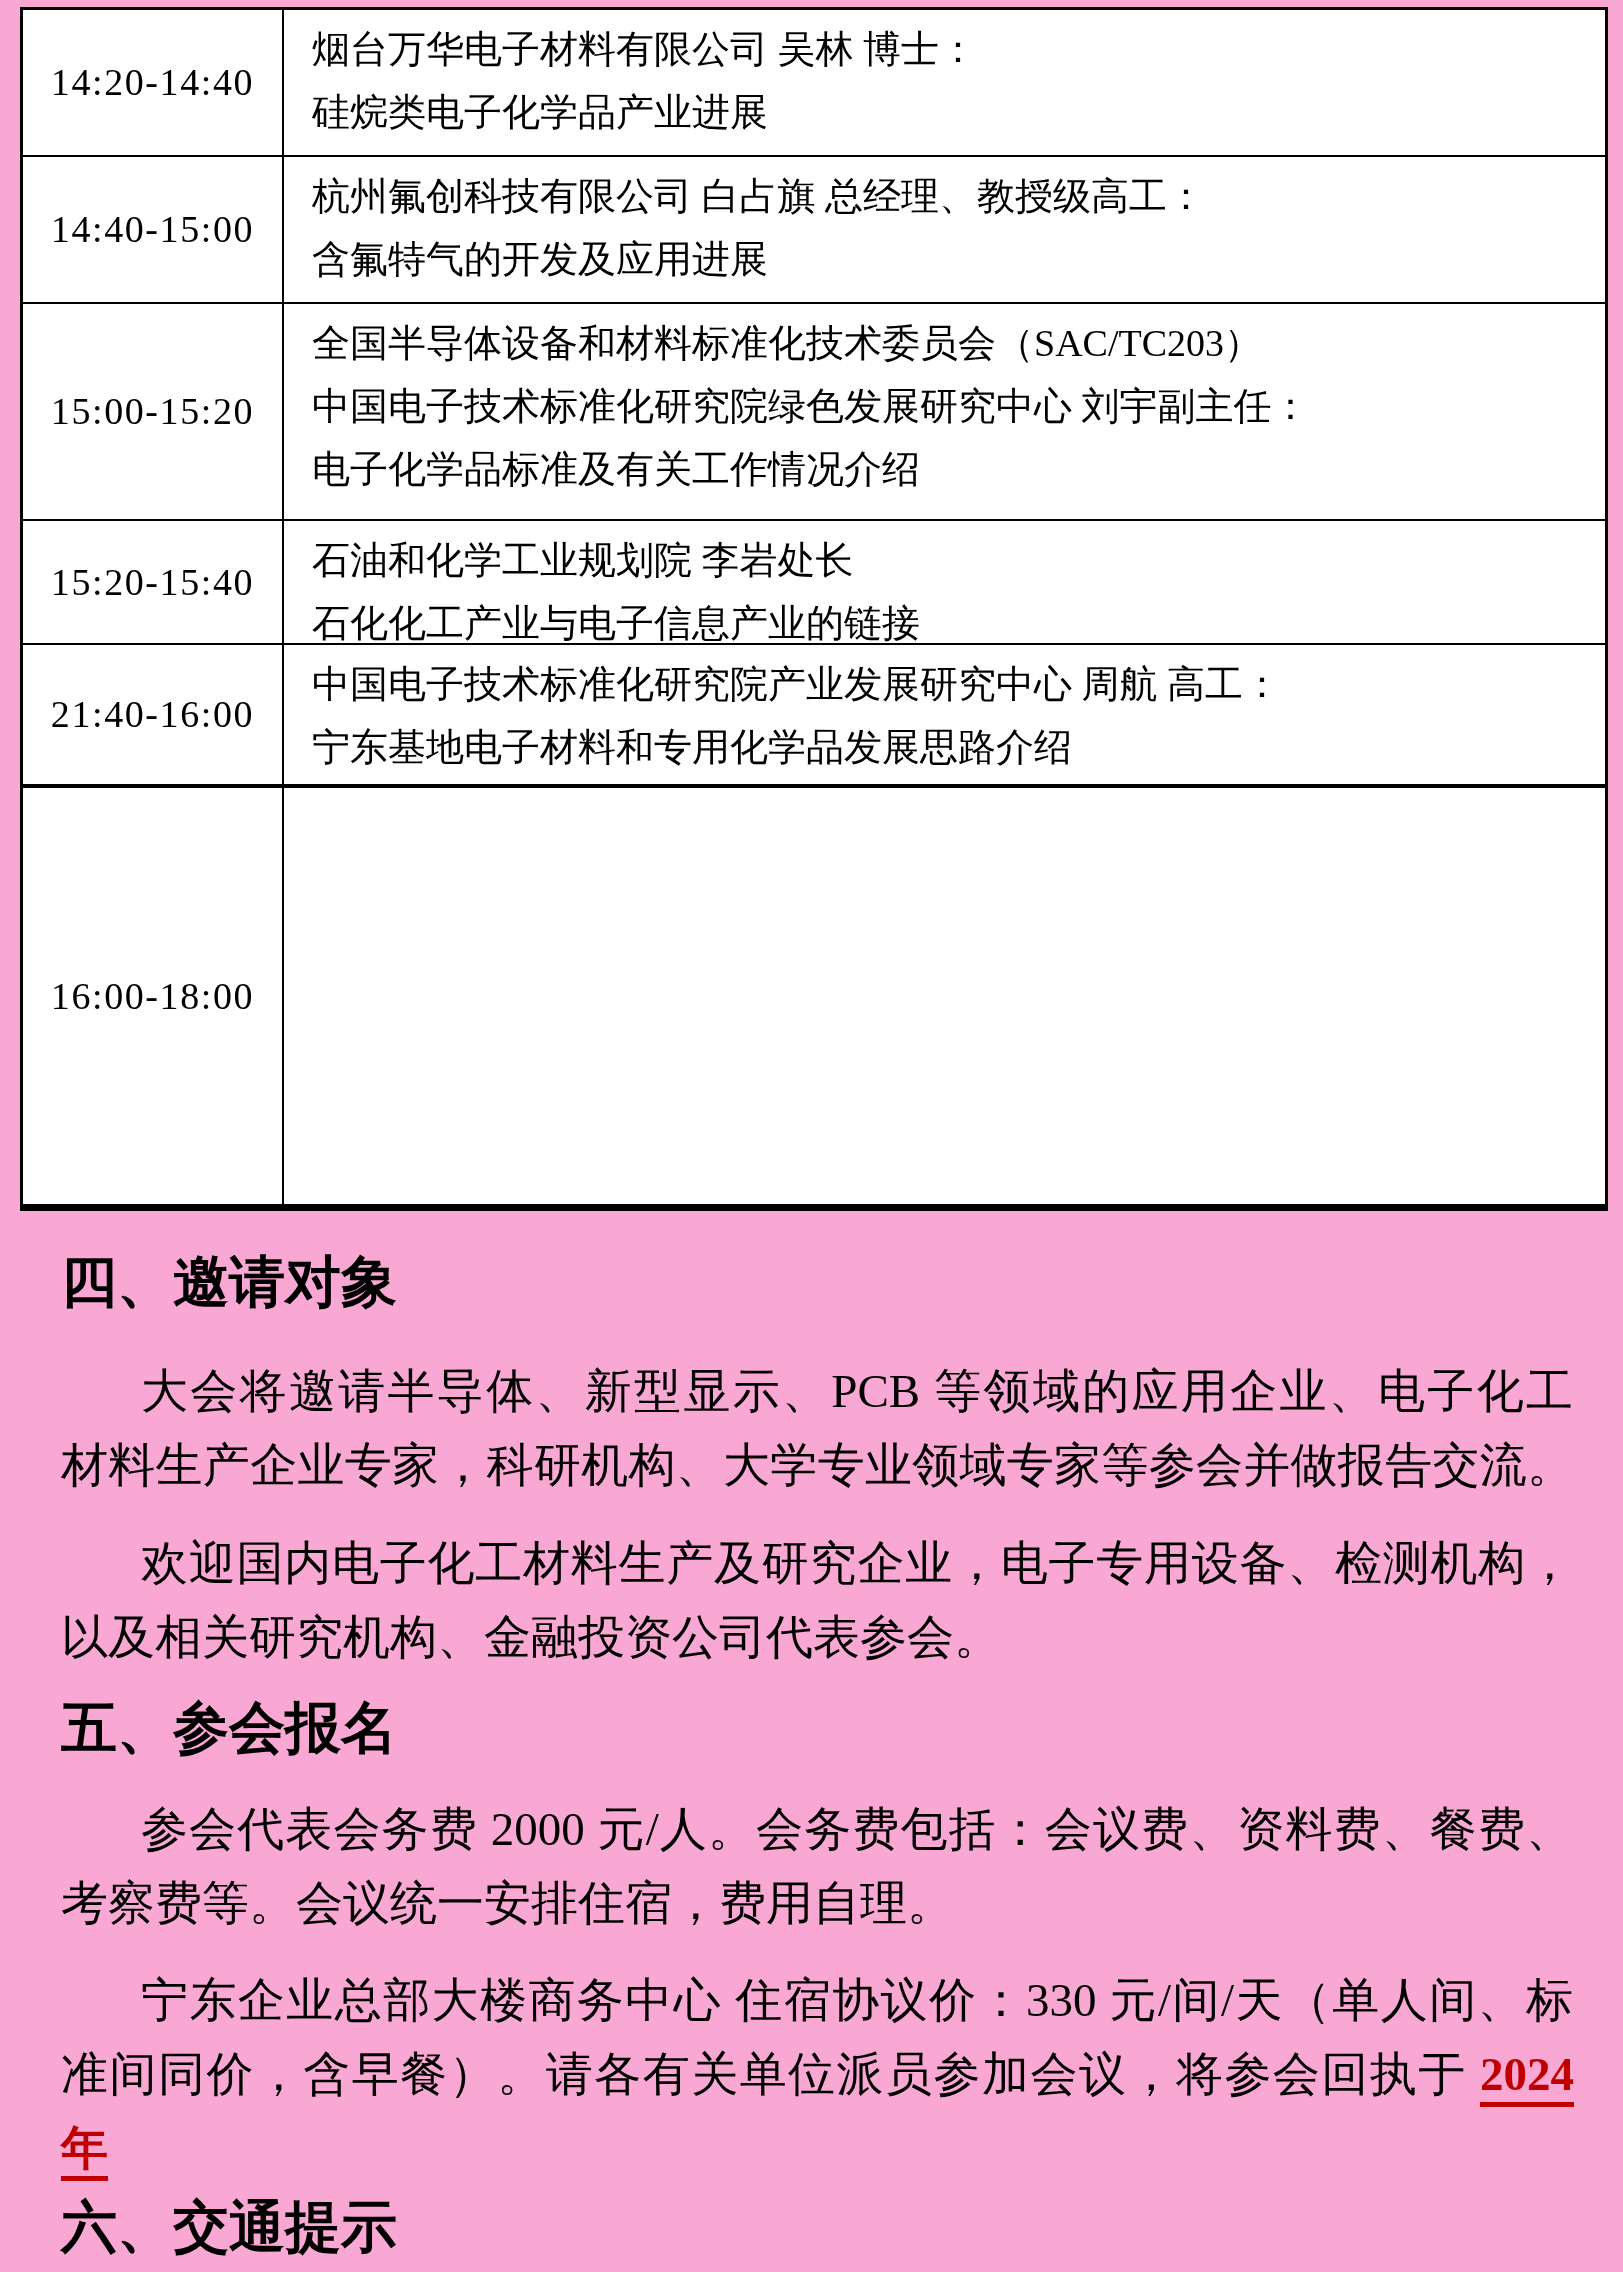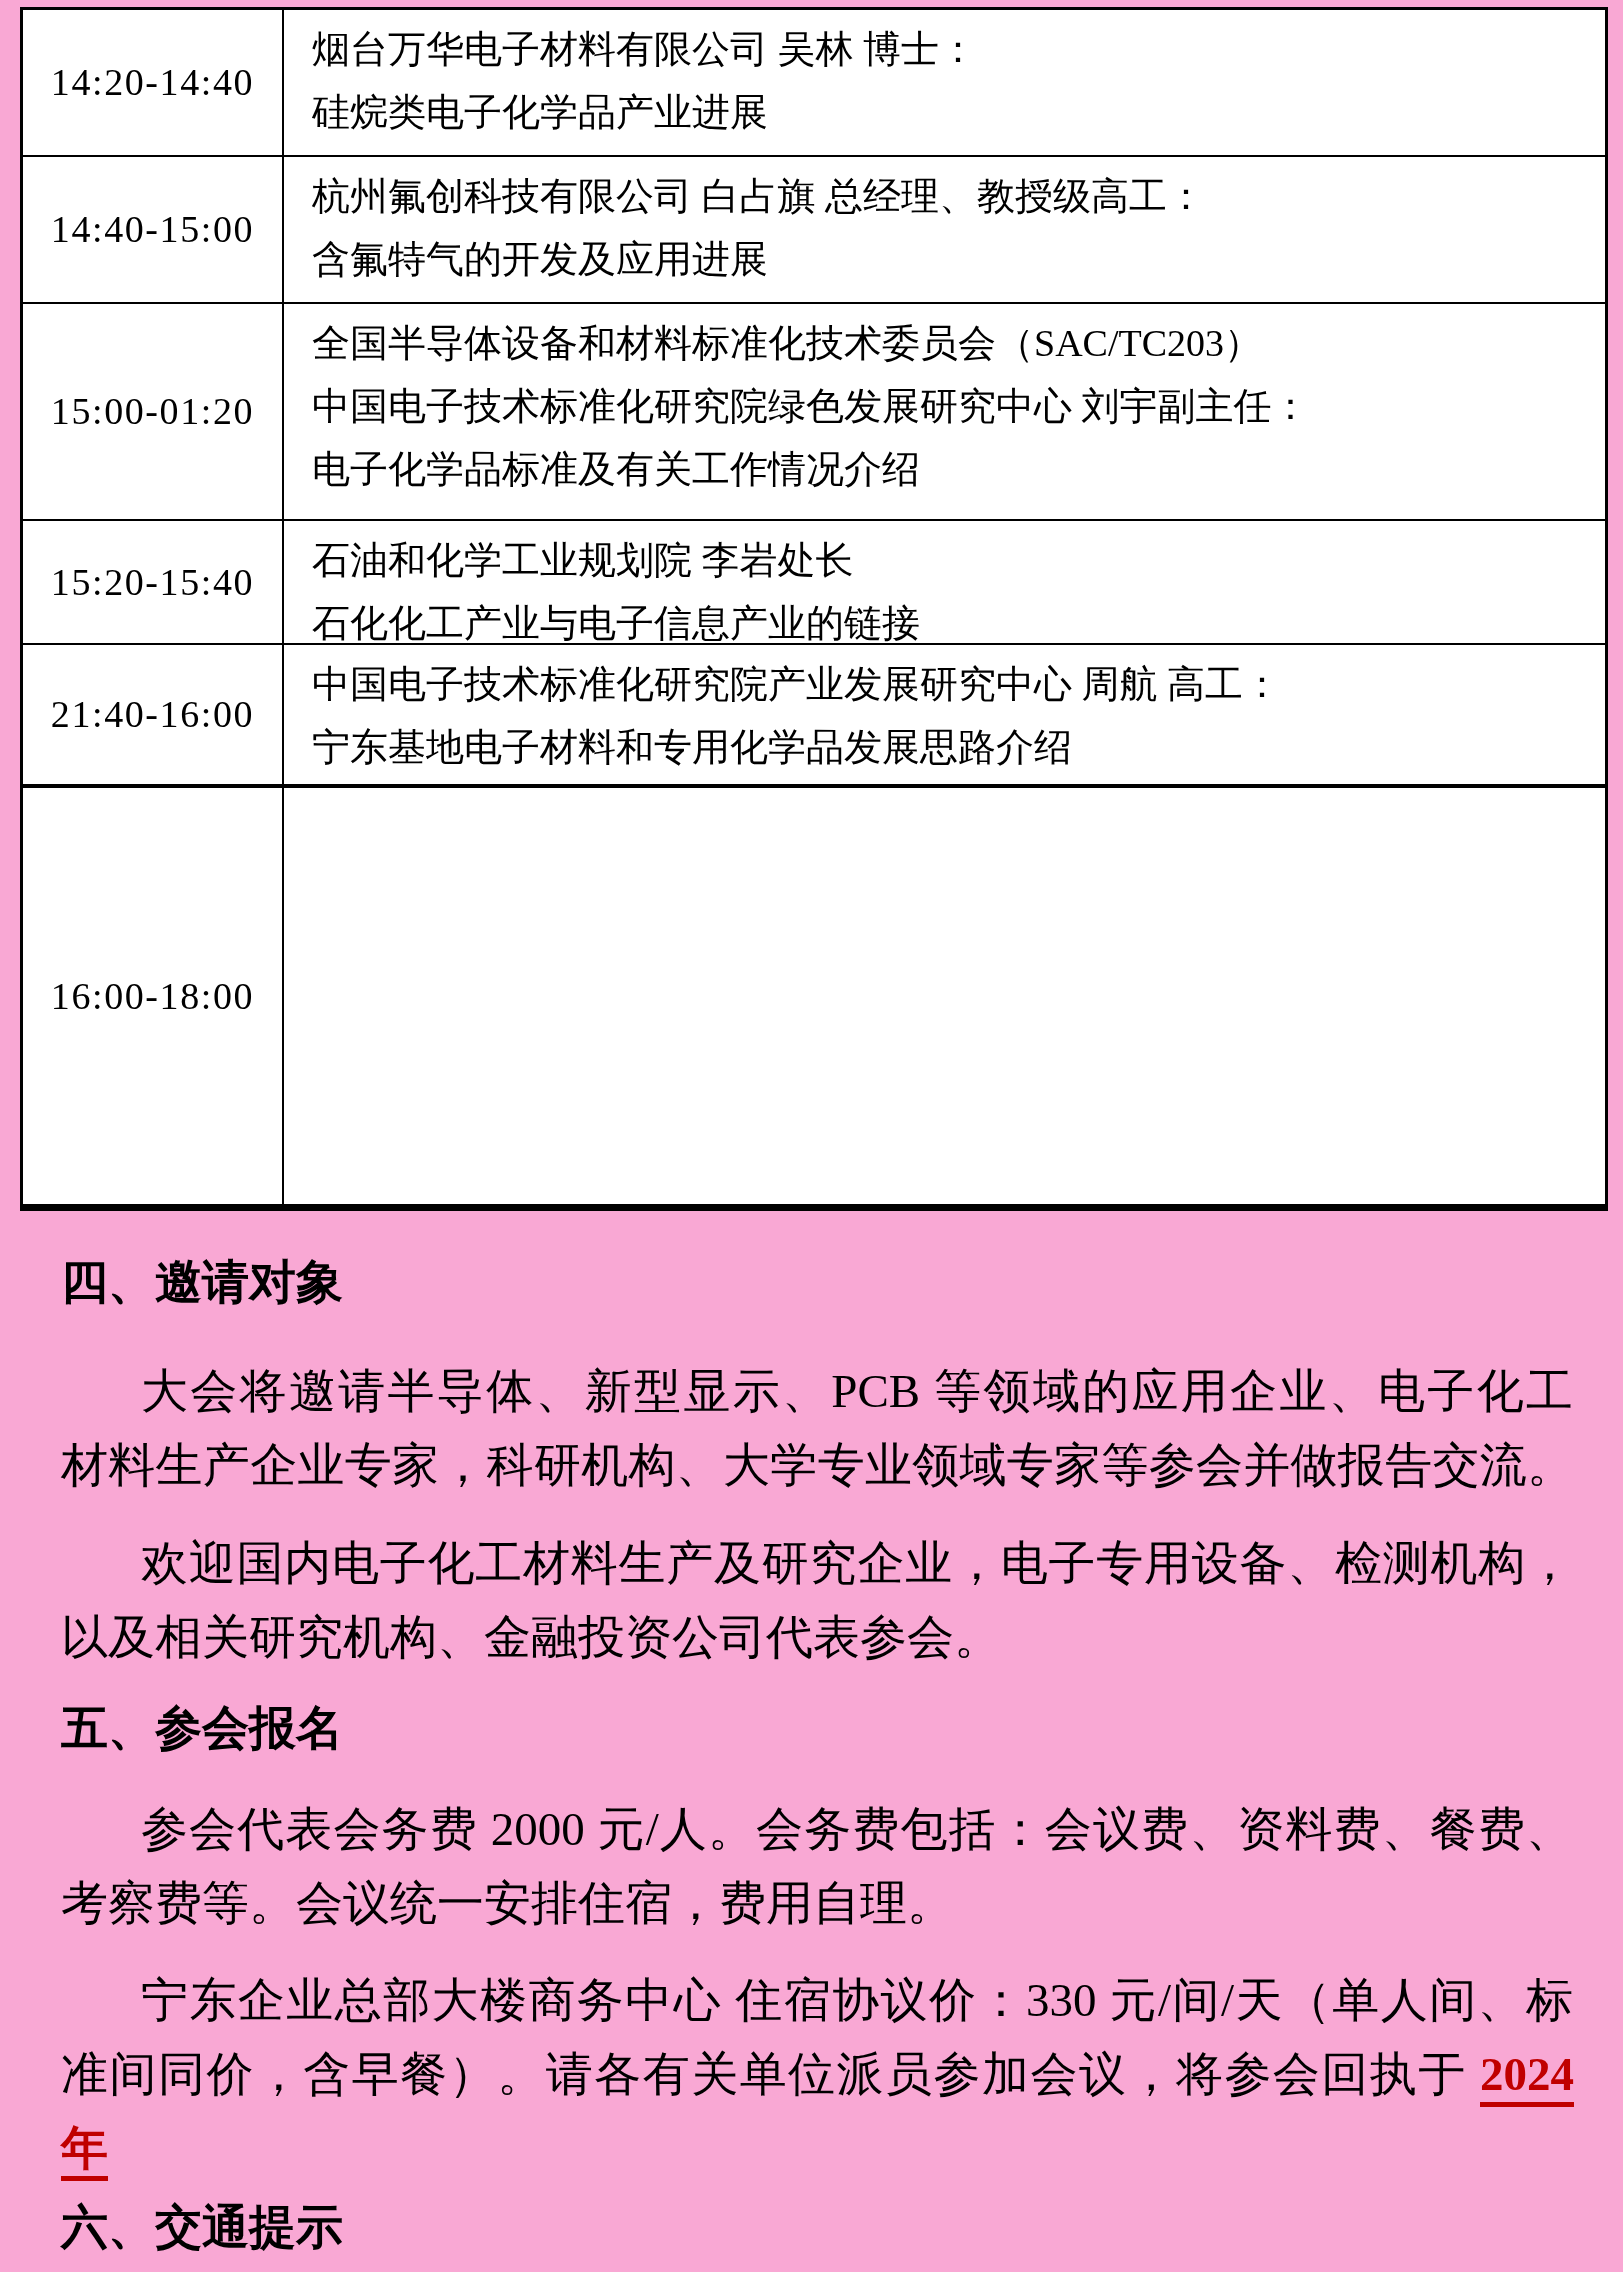--- a/index.html
+++ b/index.html
@@ -39,21 +39,21 @@
     font-family:"Liberation Sans","DejaVu Sans",sans-serif;
     font-weight:bold; white-space:nowrap;
   }
   .stretch { text-align:justify; text-align-last:justify; white-space:normal; }
 
   
   .content { position:absolute; left:0; top:1253px; width:1624px; }
   .sec-heading {
     margin:0 0 0 61px;
     font-family:"Liberation Sans","DejaVu Sans",sans-serif;
-    font-weight:bold; font-size:47px; line-height:57px;
+    font-weight:bold; font-size:56px; line-height:57px;
   }
   .sec-heading.h5 { margin-top:25px; }
   .sec-heading.h6 { margin-top:13px; }
   .body-line {
     margin-left:61px; width:1513px;
     font-size:47px; line-height:74px; box-sizing:border-box;
   }
   .body-line.indent { margin-left:141px; width:1432px; }
   .mt-para1 { margin-top:44px; }
   .mt-para  { margin-top:24px; }
@@ -81,21 +81,21 @@
 
     <div class="t-row r2">
       <div class="t-time">14:40-15:00</div>
       <div class="t-content">
         <div class="t-line">杭州氟创科技有限公司 白占旗 总经理、教授级高工：</div>
         <div class="t-line">含氟特气的开发及应用进展</div>
       </div>
     </div>
 
     <div class="t-row r3">
-      <div class="t-time">15:00-01:20</div>
+      <div class="t-time">15:00-15:20</div>
       <div class="t-content">
         <div class="t-line">全国半导体设备和材料标准化技术委员会（SAC/TC203）</div>
         <div class="t-line">中国电子技术标准化研究院绿色发展研究中心 刘宇副主任：</div>
         <div class="t-line">电子化学品标准及有关工作情况介绍</div>
       </div>
     </div>
 
     <div class="t-row r4">
       <div class="t-time">15:20-15:40</div>
       <div class="t-content">

